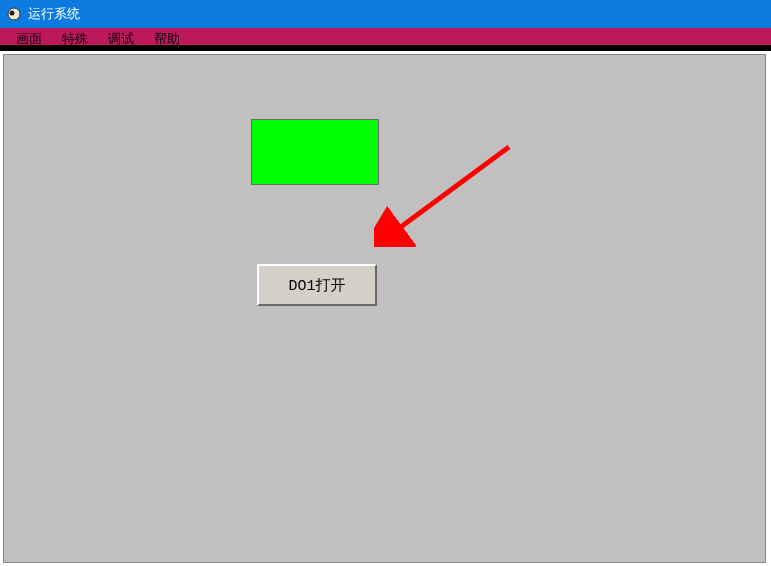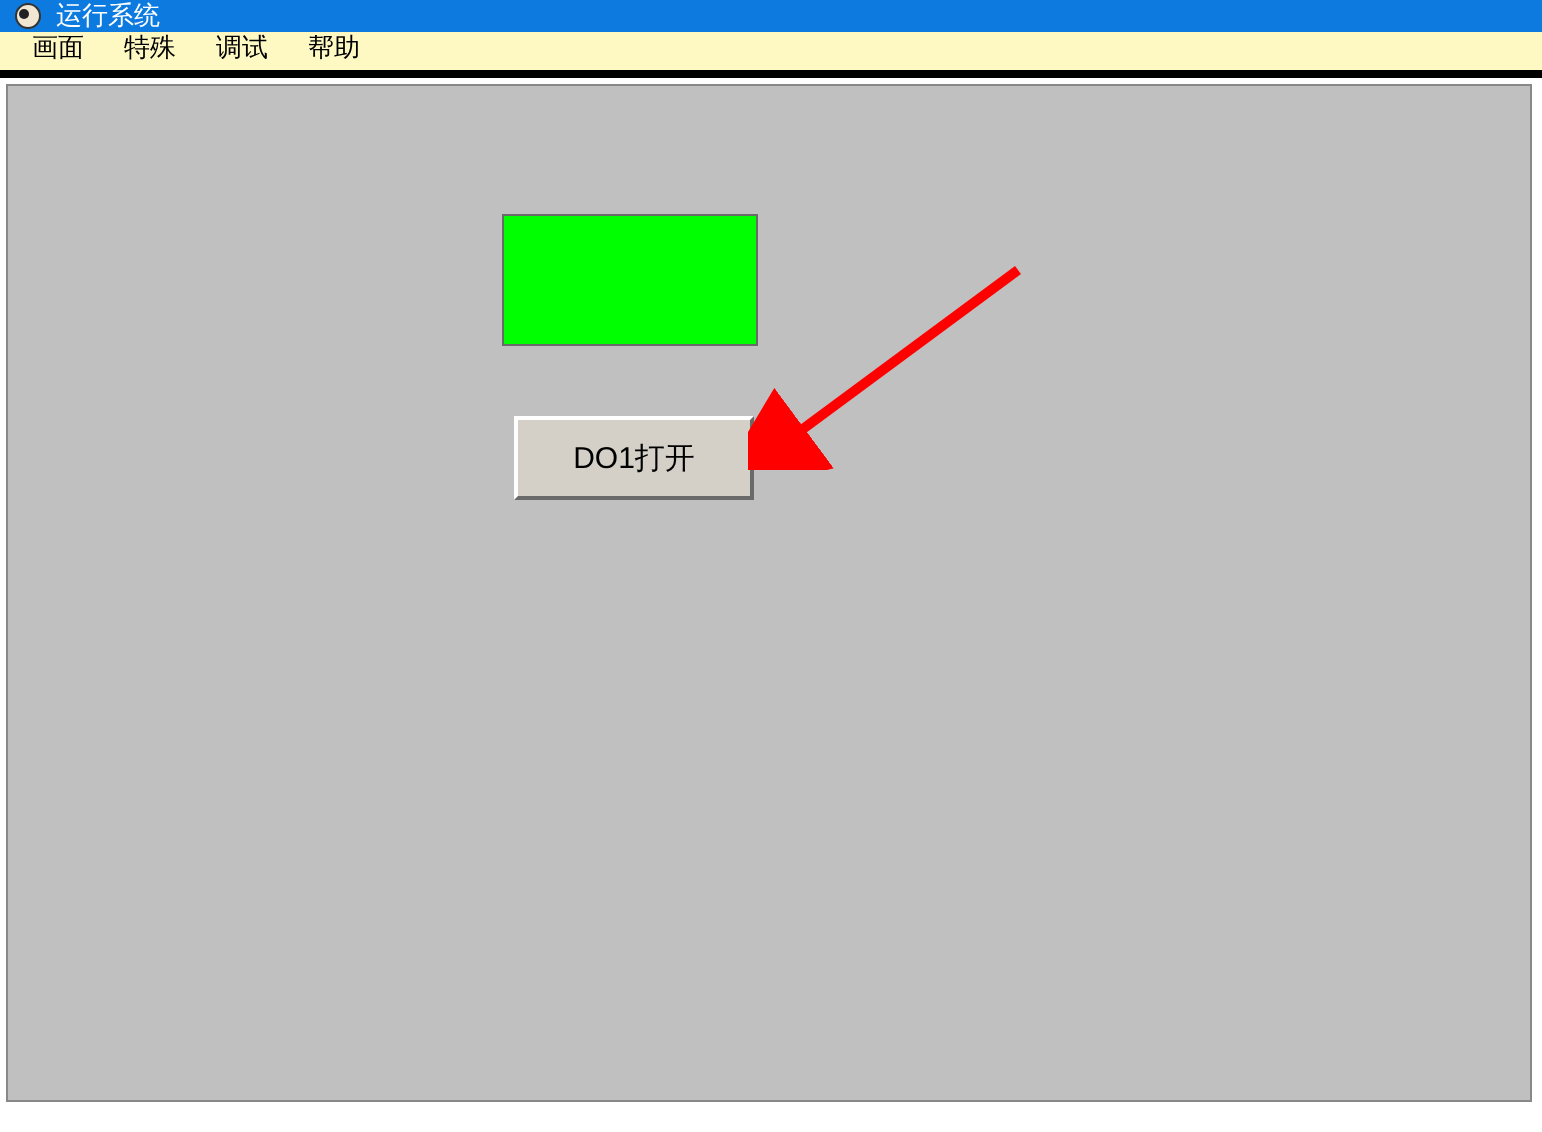--- a/index.html
+++ b/index.html
@@ -9,42 +9,42 @@
     }
     body {
       font-family: "Microsoft YaHei", "SimSun", sans-serif;
       background: #ffffff;
       width: 771px;
       height: 566px;
       overflow: hidden;
     }
     .title-bar {
       background: #0c7adf;
-      height: 16px;
+      height: 28px;
       display: flex;
       align-items: center;
       padding-left: 6px;
       color: #ffffff;
       font-size: 13px;
     }
     .title-bar .app-icon {
       width: 16px;
       height: 16px;
       margin-right: 6px;
       display: flex;
       align-items: center;
       justify-content: center;
     }
     .menu-bar {
-      background: #fef9c3;
+      background: #be185d;
       height: 23px;
       display: flex;
-      align-items: flex-end;
+      align-items: flex-start;
       padding-left: 6px;
-      border-bottom: 4px solid #000000;
+      border-bottom: 6px solid #000000;
       font-size: 13px;
     }
     .menu-item {
       padding: 2px 10px;
       cursor: default;
       color: #000000;
     }
     .content-area {
       position: relative;
       margin: 3px;
@@ -65,26 +65,27 @@
     .btn {
       position: absolute;
       width: 120px;
       height: 42px;
       background: #d4d0c8;
       border-top: 2px solid #ffffff;
       border-left: 2px solid #ffffff;
       border-right: 2px solid #6a6a6a;
       border-bottom: 2px solid #6a6a6a;
       font-size: 15px;
-      font-family: Liberation Sans, sans-serif;
+      font-family: Liberation Mono, monospace;
       color: #000000;
       cursor: pointer;
       display: flex;
       align-items: center;
       justify-content: center;
+      margin-top: 44px;
     }
     .btn-open {
       left: 253px;
       top: 165px;
     }
     .btn-close {
       left: 253px;
       top: 243px;
     }
     .arrow-annotation {

